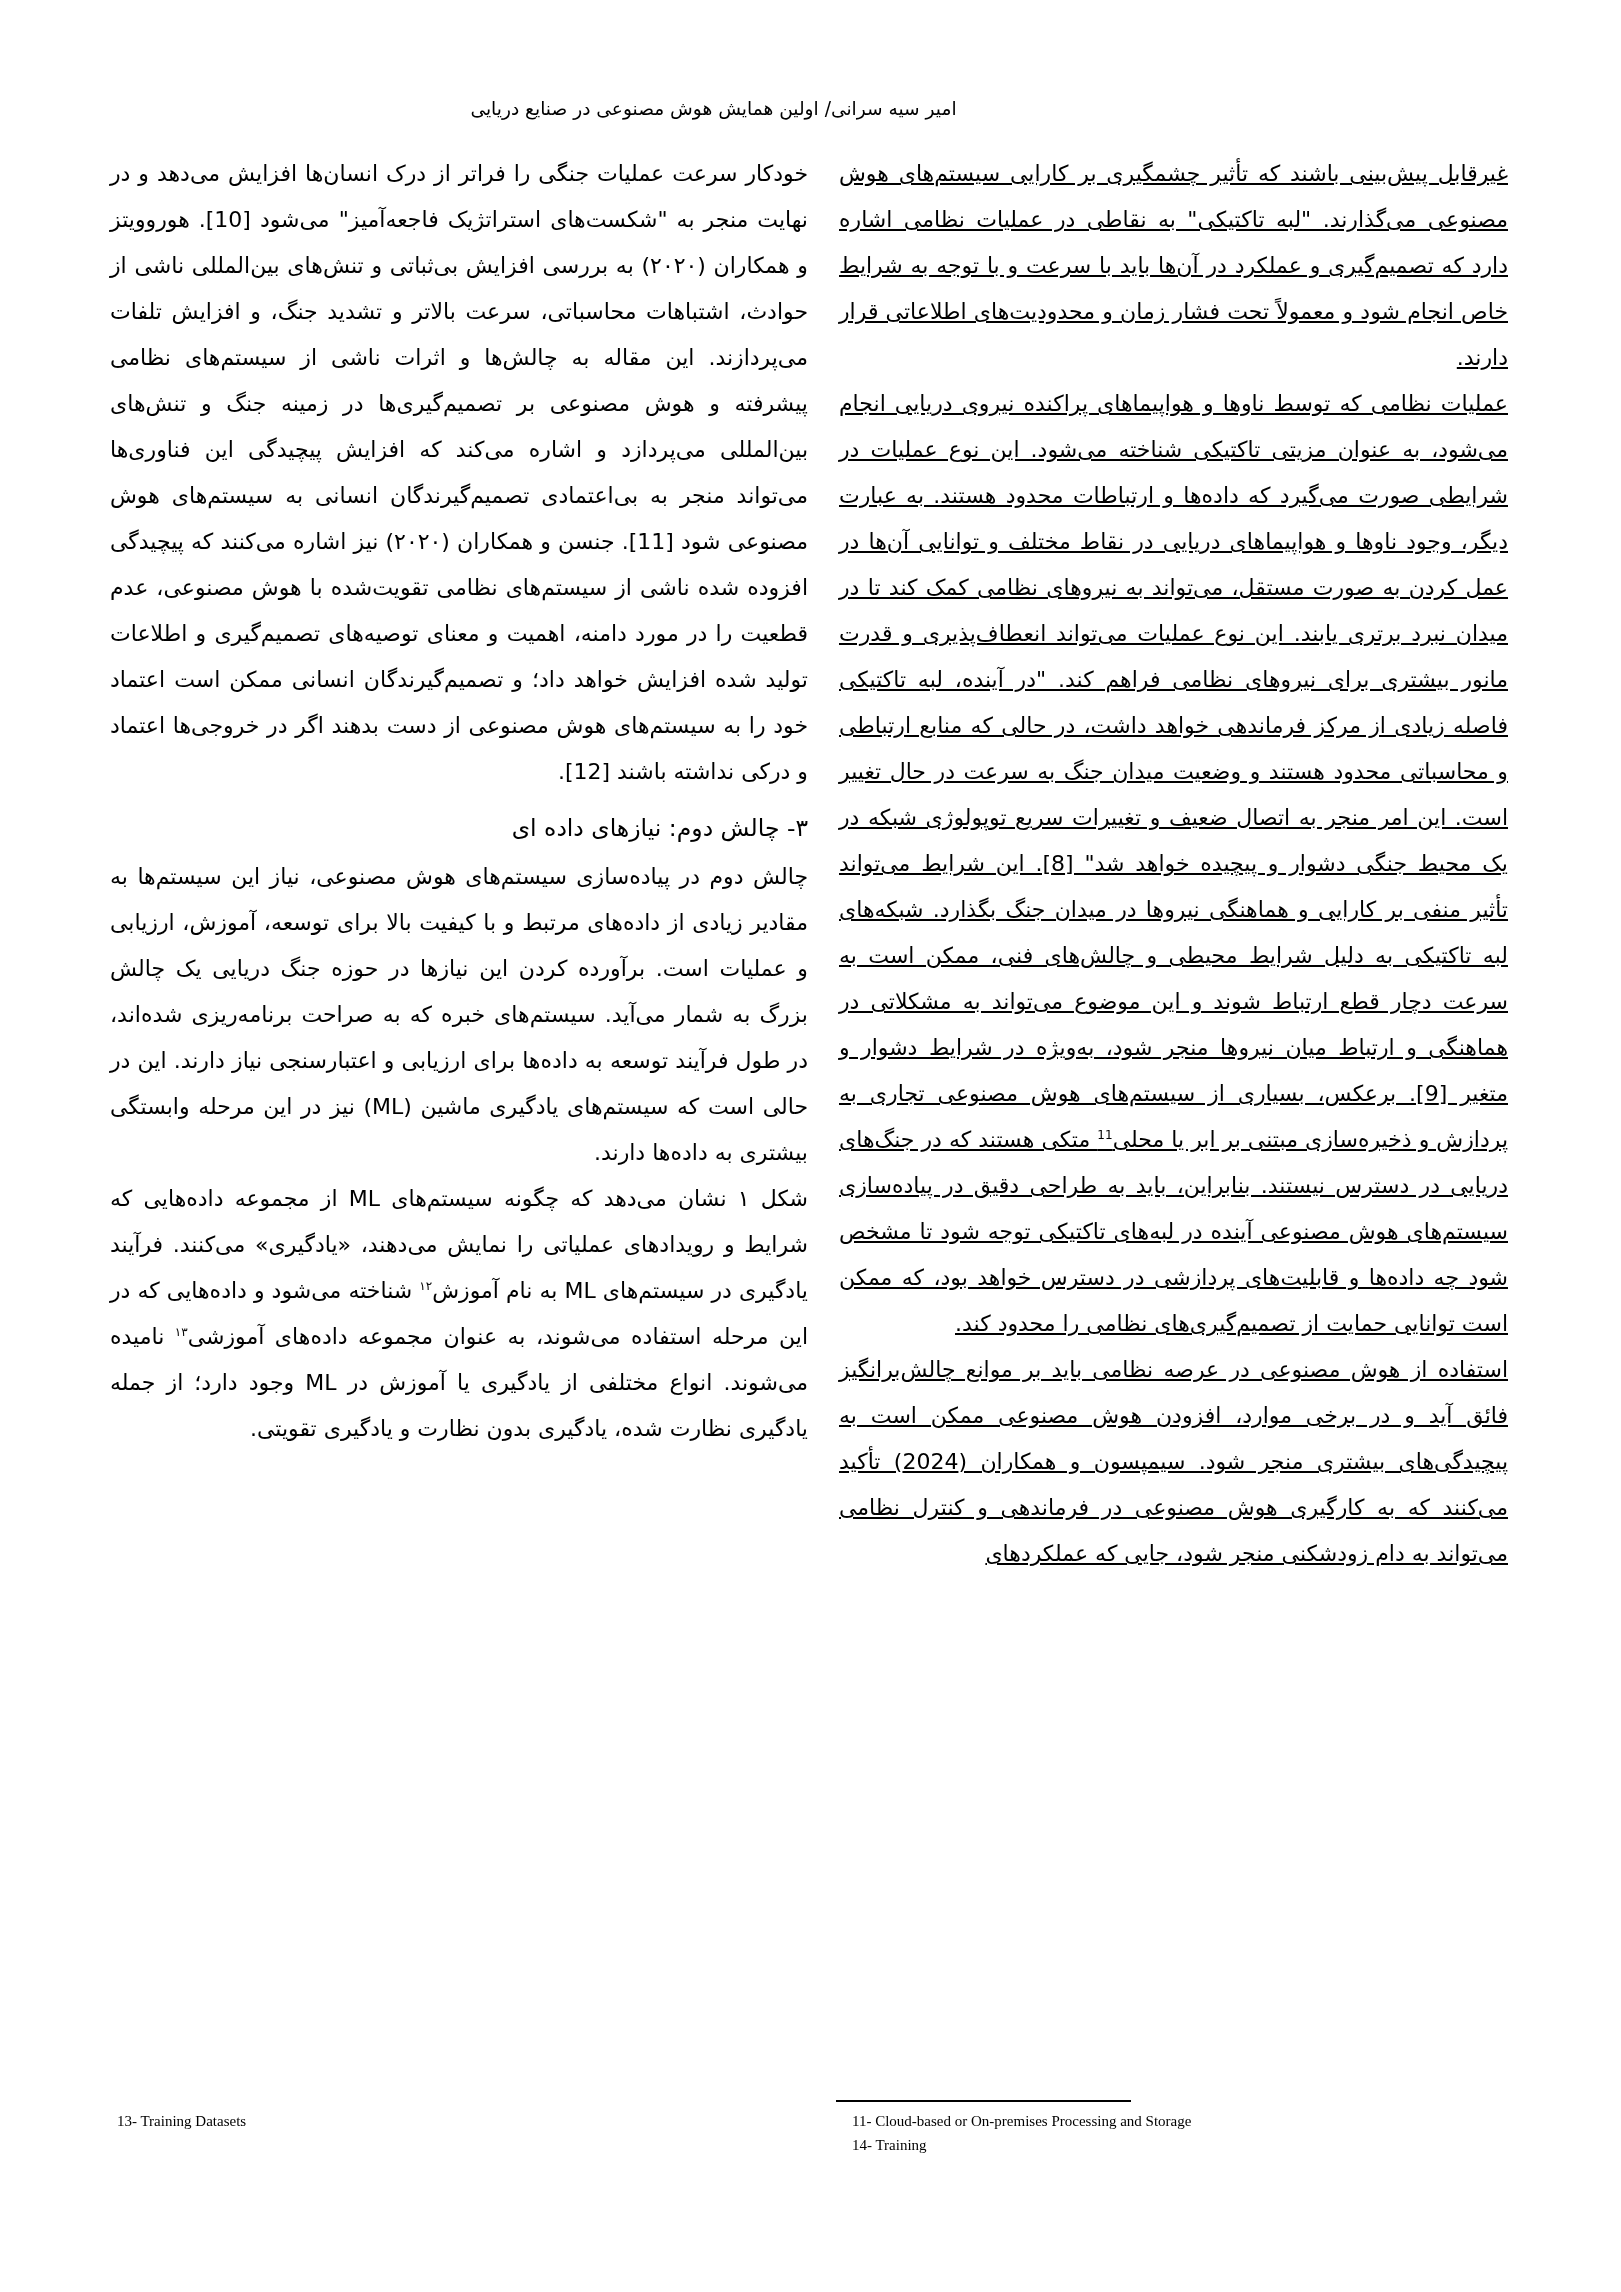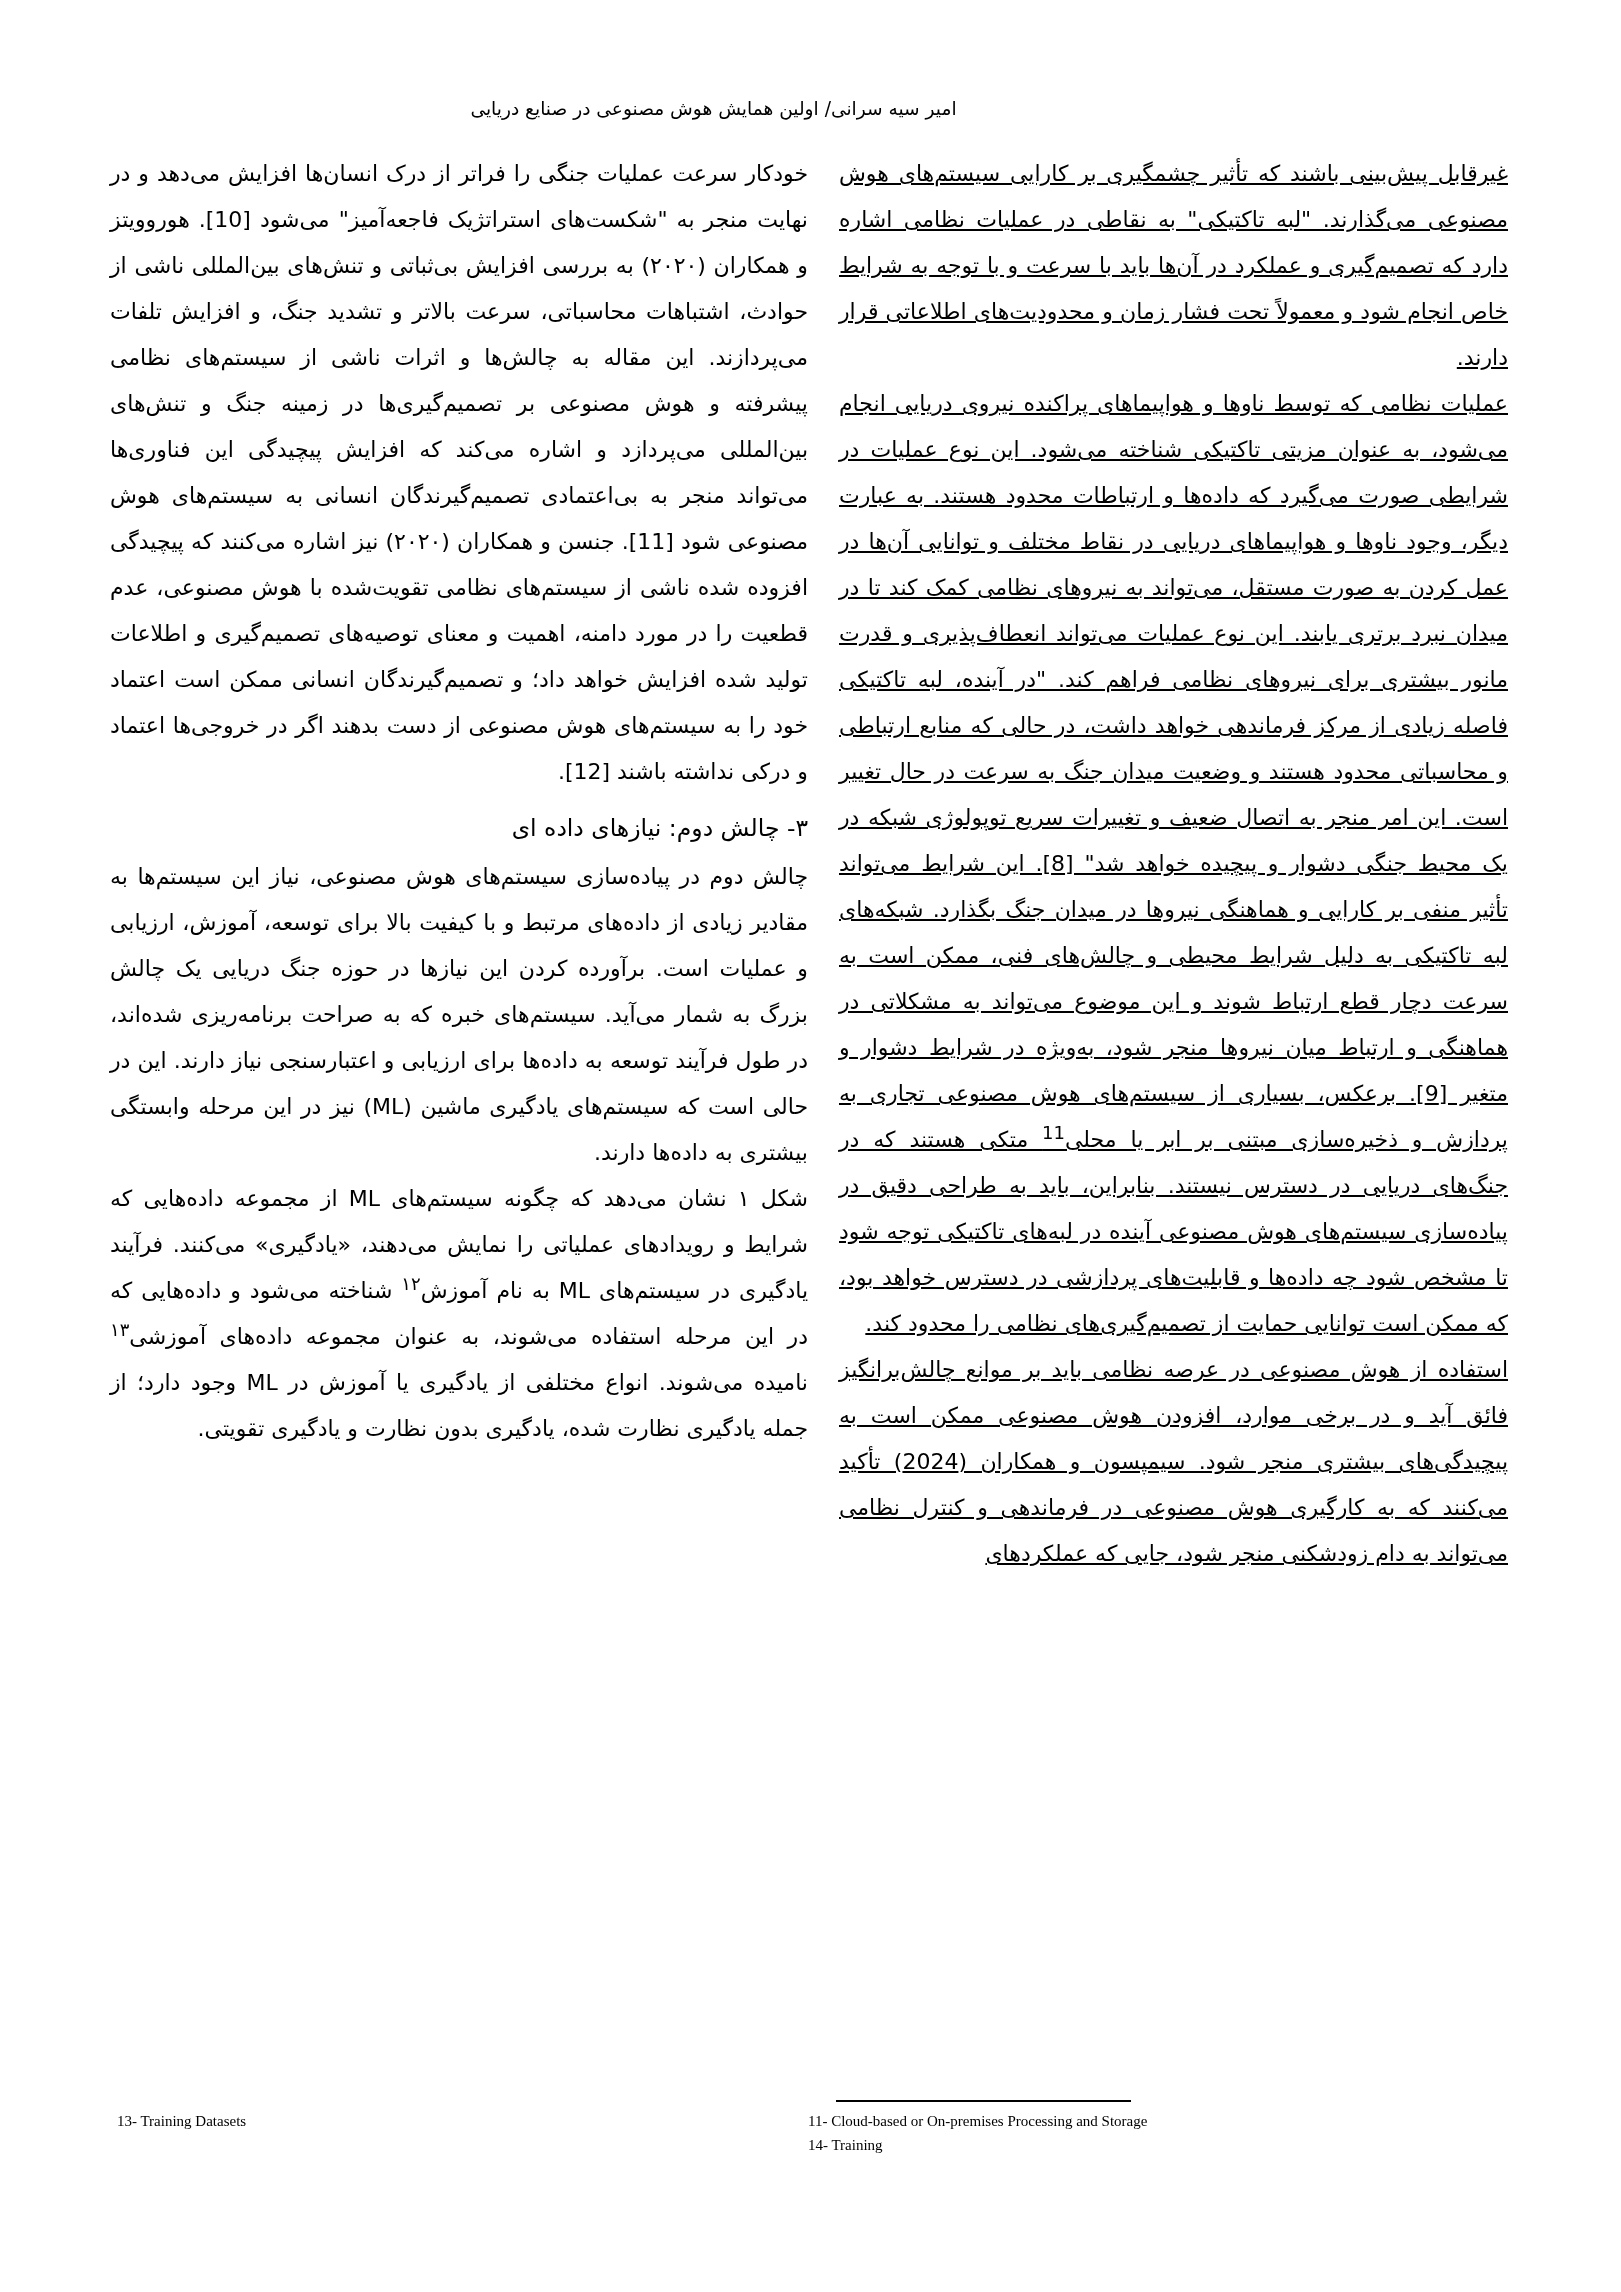--- a/index.html
+++ b/index.html
@@ -14,30 +14,30 @@
   .column {
     position: absolute; top: 151px; direction: rtl; text-align: justify;
     text-align-last: right; font-size: 22px; line-height: 46px;
   }
   .col-right { right: 113px; width: 669px; text-decoration: underline; }
   .col-left { left: 110px; width: 698px; }
   .column p { margin: 0; }
   .section-heading {
     font-weight: normal; font-size: 23.5px; margin: 13.7px 0 5.9px 0; line-height: 39px;
   }
-  sup { font-size: 18px; line-height: 0; }
+  sup { font-size: 12px; line-height: 0; }
   .footnote-rule {
     position: absolute; top: 2100px; left: 836px; width: 295px; height: 0;
     border-top: 2px solid #000;
   }
   .footnotes {
     position: absolute; direction: ltr; text-align: left;
     font-family: "Liberation Serif", serif; font-size: 15px; line-height: 23.5px;
   }
-  .footnotes-right { top: 2110px; left: 808px; }
+  .footnotes-right { top: 2110px; left: 852px; }
   .footnotes-left { top: 2110px; left: 117px; }
   .footnote { display: block; }
 </style>
 </head>
 <body>
 
 <div class="running-header">امیر سیه سرانی/ اولین همایش هوش مصنوعی در صنایع دریایی</div>
 
 <div class="column col-right">
   <p>غیرقابل پیش‌بینی باشند که تأثیر چشمگیری بر کارایی سیستم‌های هوش مصنوعی می‌گذارند. "لبه تاکتیکی" به نقاطی در عملیات نظامی اشاره دارد که تصمیم‌گیری و عملکرد در آن‌ها باید با سرعت و با توجه به شرایط خاص انجام شود و معمولاً تحت فشار زمان و محدودیت‌های اطلاعاتی قرار دارند.</p>

